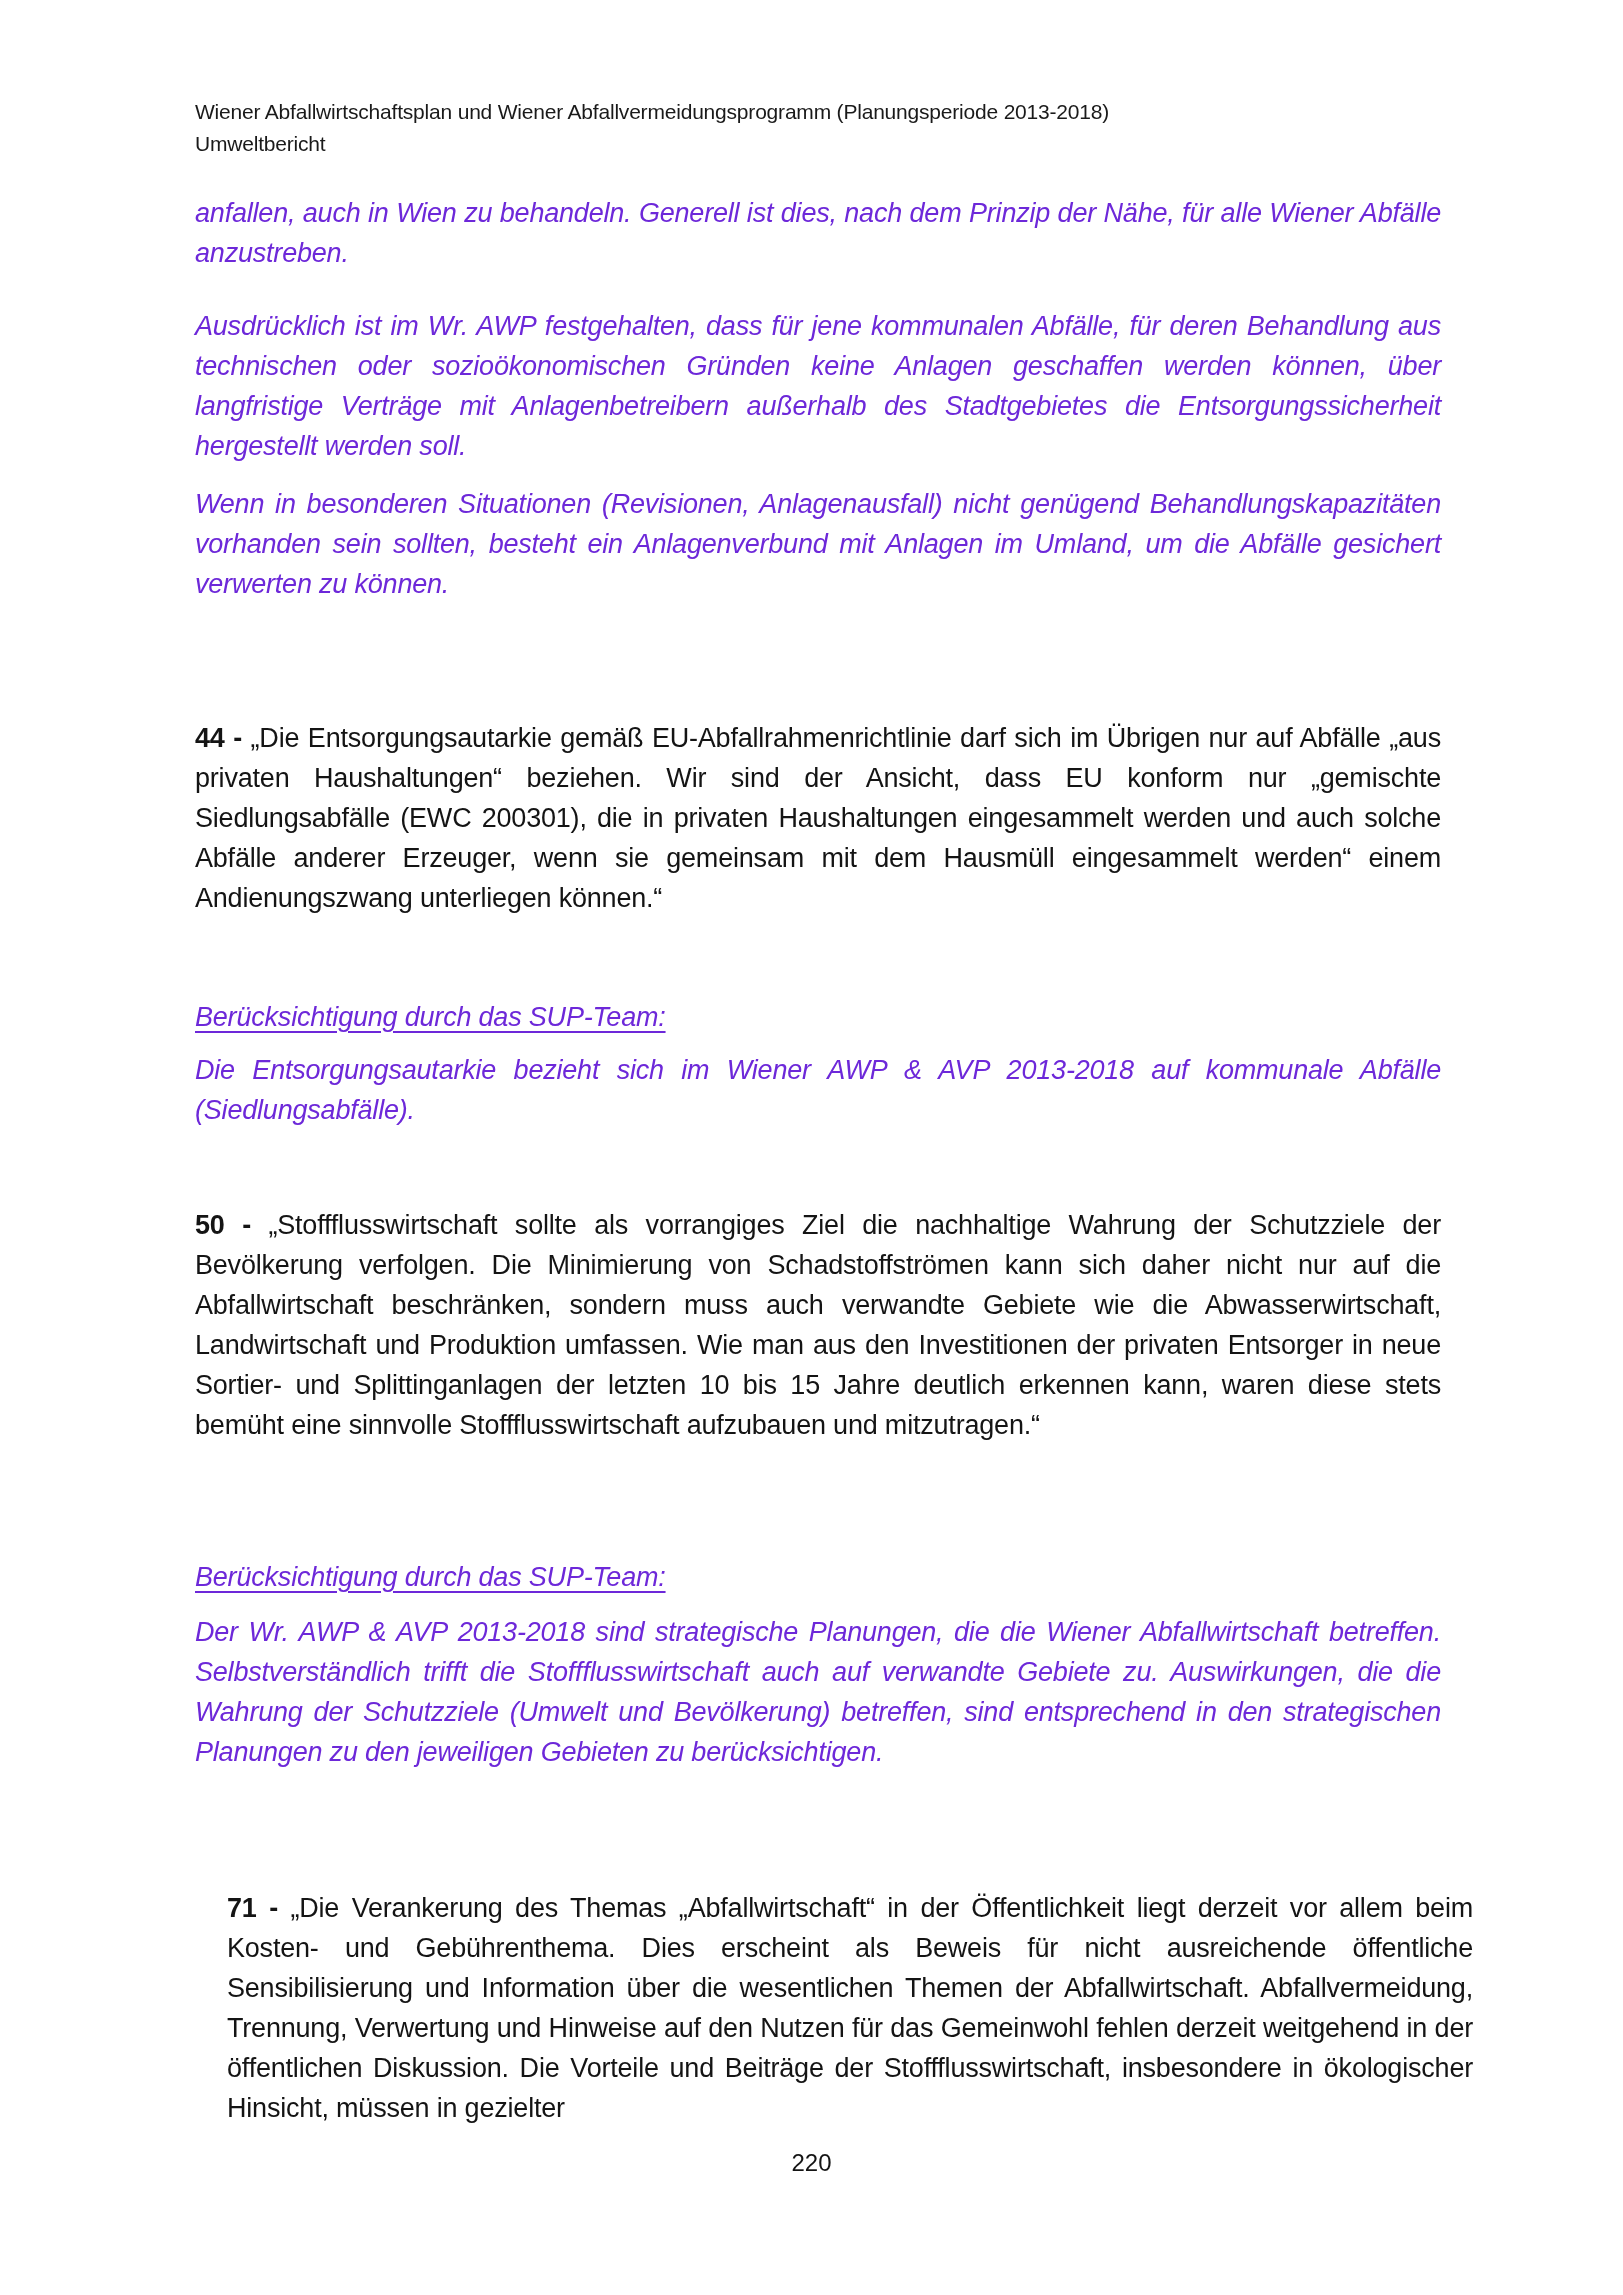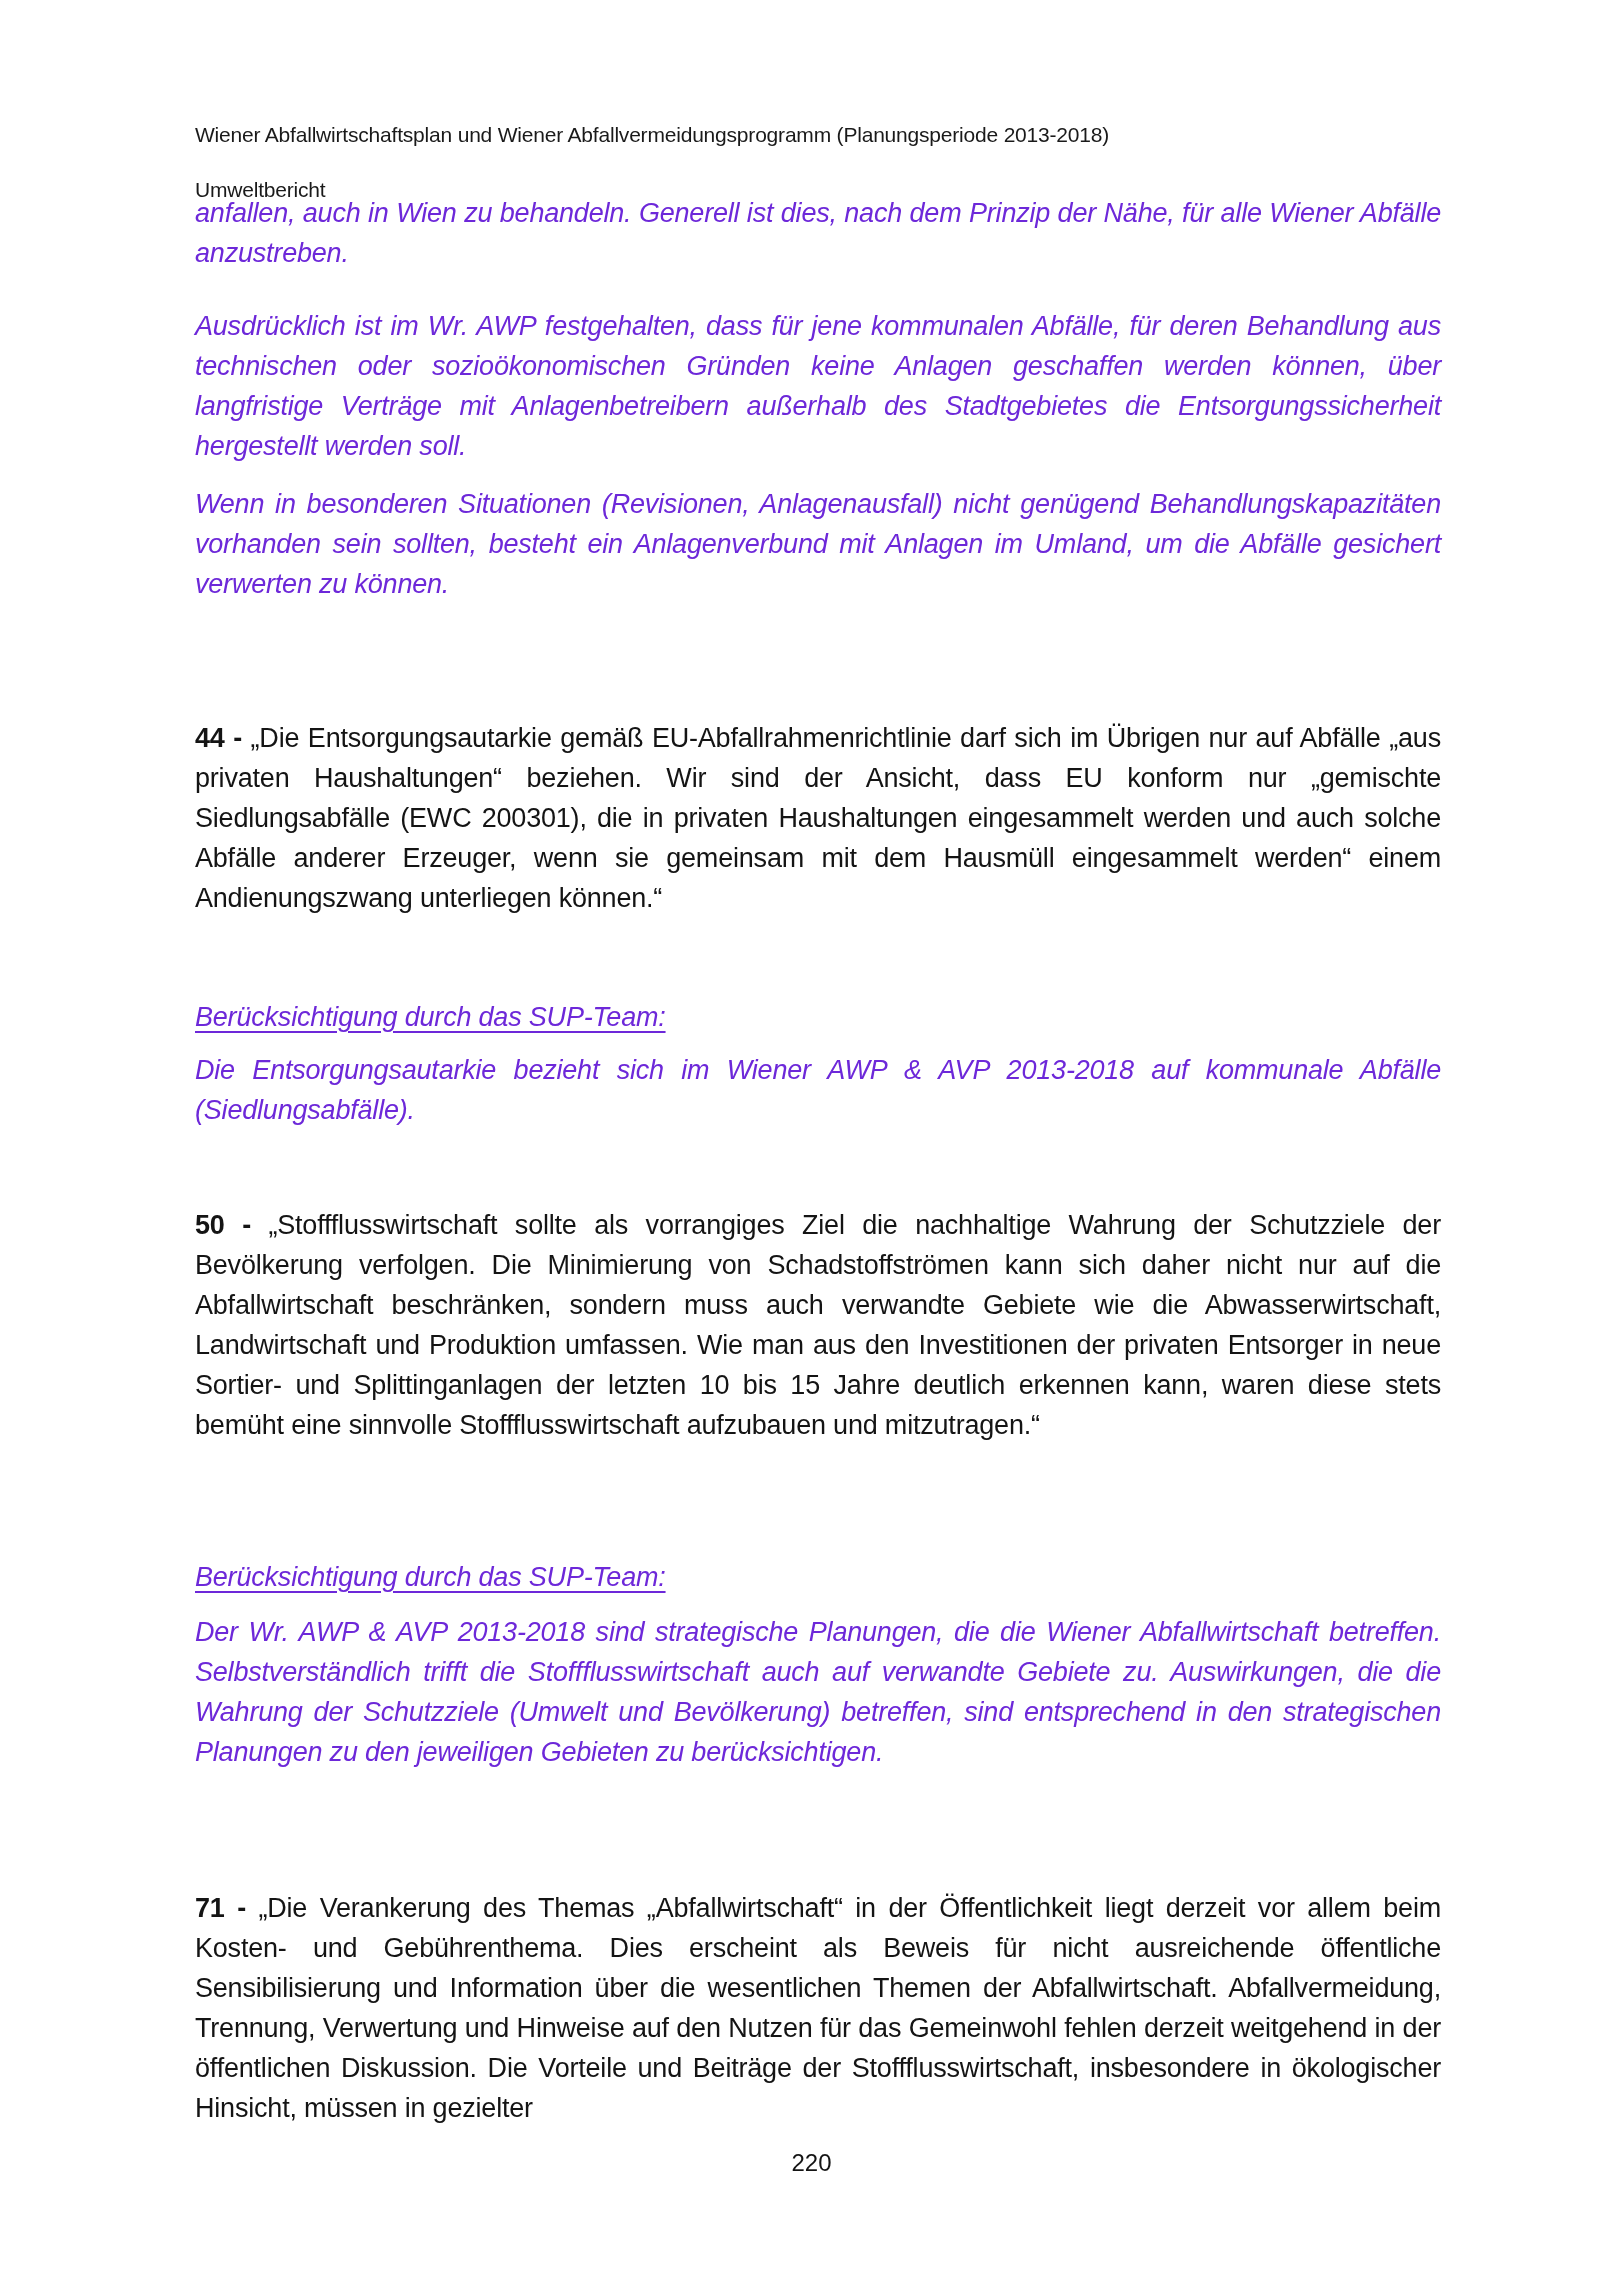--- a/index.html
+++ b/index.html
@@ -18,21 +18,21 @@
     .header {
       position: absolute;
       left: 195px;
       top: 96px;
       width: 1246px;
       font-size: 21px;
       line-height: 32px;
       color: #1a1a1a;
       letter-spacing: -0.2px;
     }
-    .header div { white-space: nowrap; margin-top: 23px; }
+    .header div { white-space: nowrap; }
     .para {
       position: absolute;
       left: 195px;
       width: 1246px;
       font-size: 27px;
       line-height: 40px;
       text-align: justify;
       letter-spacing: -0.2px;
       margin: 0;
     }
@@ -77,19 +77,19 @@
 
 <p class="para black" style="top:1205px;">
   <span class="num">50 -</span>
   <span>„Stoffflusswirtschaft sollte als vorrangiges Ziel die nachhaltige Wahrung der Schutzziele der Bevölkerung verfolgen. Die Minimierung von Schadstoffströmen kann sich daher nicht nur auf die Abfallwirtschaft beschränken, sondern muss auch verwandte Gebiete wie die Abwasserwirtschaft, Landwirtschaft und Produktion umfassen. Wie man aus den Investitionen der privaten Entsorger in neue Sortier- und Splittinganlagen der letzten 10 bis 15 Jahre deutlich erkennen kann, waren diese stets bemüht eine sinnvolle Stoffflusswirtschaft aufzubauen und mitzutragen.“</span>
 </p>
 <p class="para red" style="top:1557px;">
   <span class="uline">Berücksichtigung durch das SUP-Team:</span>
 </p>
 <p class="para red" style="top:1612px;">Der Wr. AWP &amp; AVP 2013-2018 sind strategische Planungen, die die Wiener Abfallwirtschaft betreffen. Selbstverständlich trifft die Stoffflusswirtschaft auch auf verwandte Gebiete zu. Auswirkungen, die die Wahrung der Schutzziele (Umwelt und Bevölkerung) betreffen, sind entsprechend in den strategischen Planungen zu den jeweiligen Gebieten zu berücksichtigen.</p>
 
-<p class="para black" style="top:1888px;">
+<p class="para black" style="top:1888px;margin-left:32px;">
   <span class="num">71 -</span>
   <span>„Die Verankerung des Themas „Abfallwirtschaft“ in der Öffentlichkeit liegt derzeit vor allem beim Kosten- und Gebührenthema. Dies erscheint als Beweis für nicht ausreichende öffentliche Sensibilisierung und Information über die wesentlichen Themen der Abfallwirtschaft. Abfallvermeidung, Trennung, Verwertung und Hinweise auf den Nutzen für das Gemeinwohl fehlen derzeit weitgehend in der öffentlichen Diskussion. Die Vorteile und Beiträge der Stoffflusswirtschaft, insbesondere in ökologischer Hinsicht, müssen in gezielter</span>
 </p>
 
 <div class="page-number">220</div>
 
 
 </body></html>

